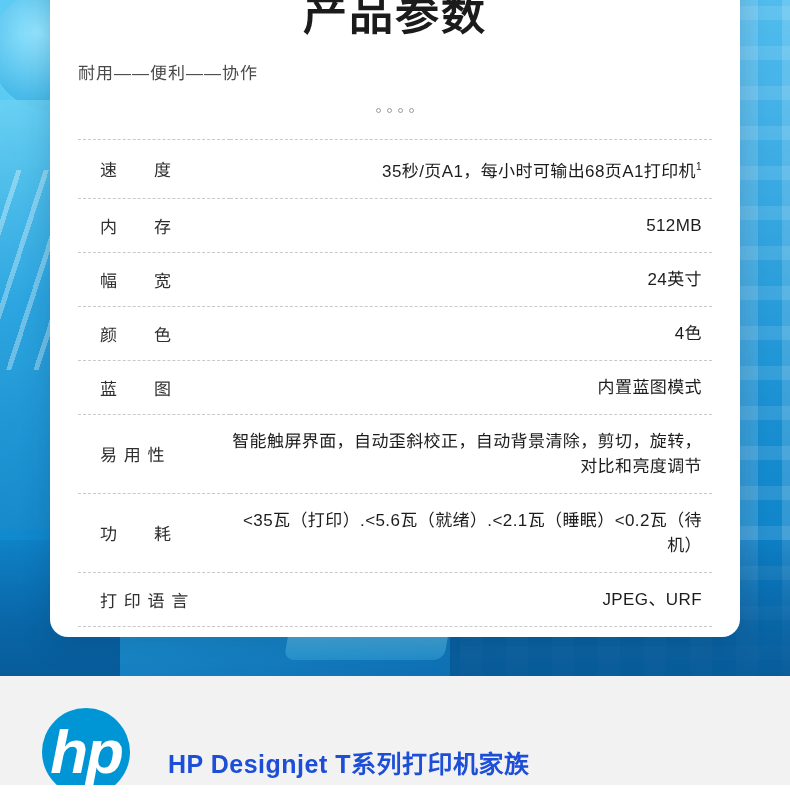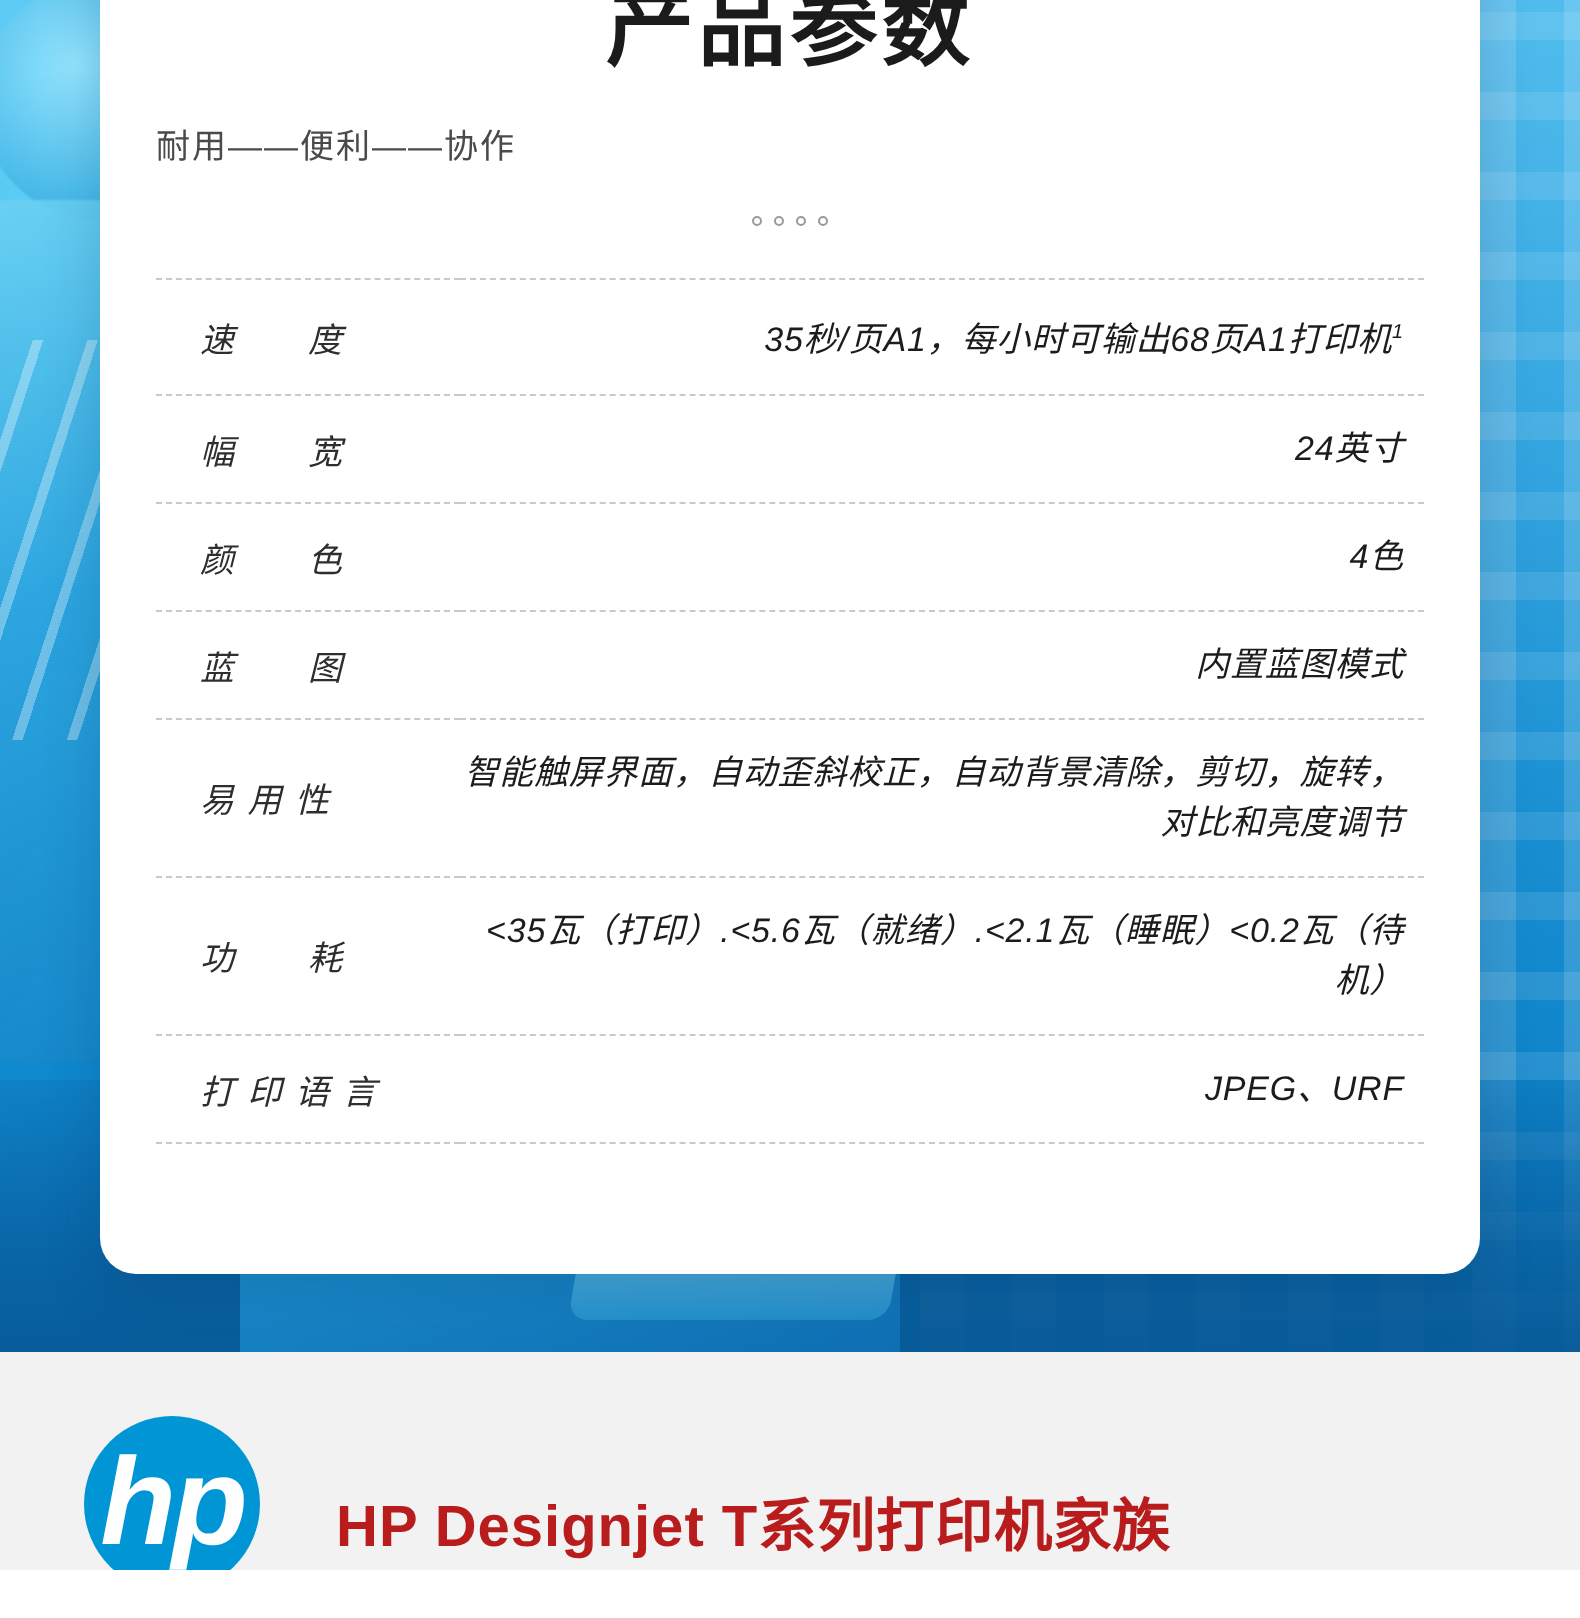--- a/index.html
+++ b/index.html
@@ -172,21 +172,20 @@
     border: 1px solid #9a9a9a;
     background: #ffffff;
     box-sizing: border-box;
   }
 
   
   .spec-table {
     margin: 26px 0 0 0;
     width: 100%;
     border-collapse: collapse;
-    font-style: italic;
   }
   .spec-table tr {
     border-bottom: 1px dashed #c9c9c9;
   }
   .spec-table tr:first-child {
     border-top: 1px dashed #c9c9c9;
   }
   .spec-table td {
     padding: 14px 0;
     vertical-align: middle;
@@ -235,24 +234,24 @@
     font-weight: 700;
     font-style: italic;
     line-height: 88px;
     text-align: center;
     letter-spacing: -2px;
   }
   .hp-heading {
     position: absolute;
     left: 168px;
     top: 68px;
-    font-size: 29px;
+    font-size: 25px;
     line-height: 40px;
     font-weight: 700;
-    color: #b91c1c;
+    color: #1d4ed8;
     letter-spacing: 0.5px;
     white-space: nowrap;
     text-align: right;
   }
 </style>
 </head>
 <body>
 
 <div class="page">
 
@@ -276,20 +275,24 @@
       <span class="dot"></span>
     </div>
 
     <table class="spec-table">
       <tbody>
         <tr>
           <td class="spec-label">速　　度</td>
           <td class="spec-value"><span>35秒/页A1，每小时可输出68页A1打印机</span><sup>1</sup></td>
         </tr>
         <tr>
+          <td class="spec-label">内　　存</td>
+          <td class="spec-value">512MB</td>
+        </tr>
+        <tr>
           <td class="spec-label">幅　　宽</td>
           <td class="spec-value">24英寸</td>
         </tr>
         <tr>
           <td class="spec-label">颜　　色</td>
           <td class="spec-value">4色</td>
         </tr>
         <tr>
           <td class="spec-label">蓝　　图</td>
           <td class="spec-value">内置蓝图模式</td>

